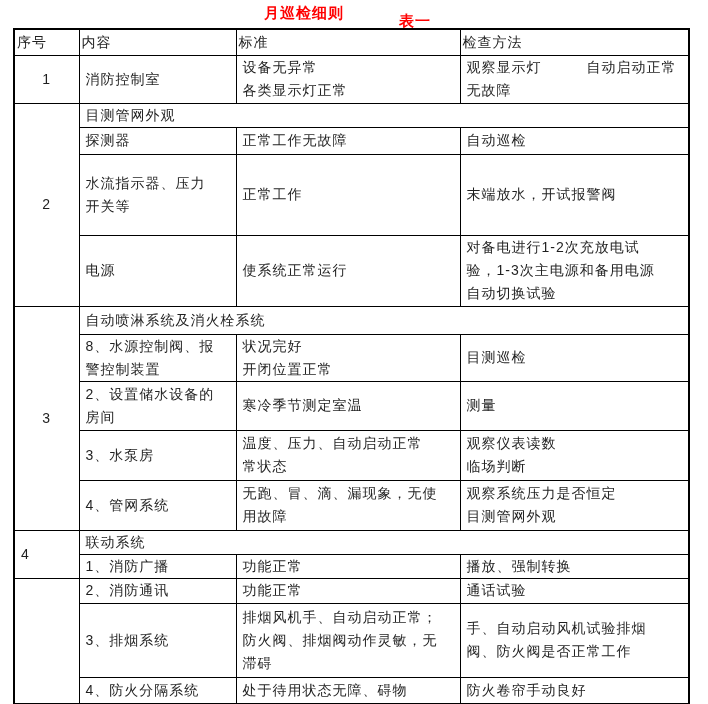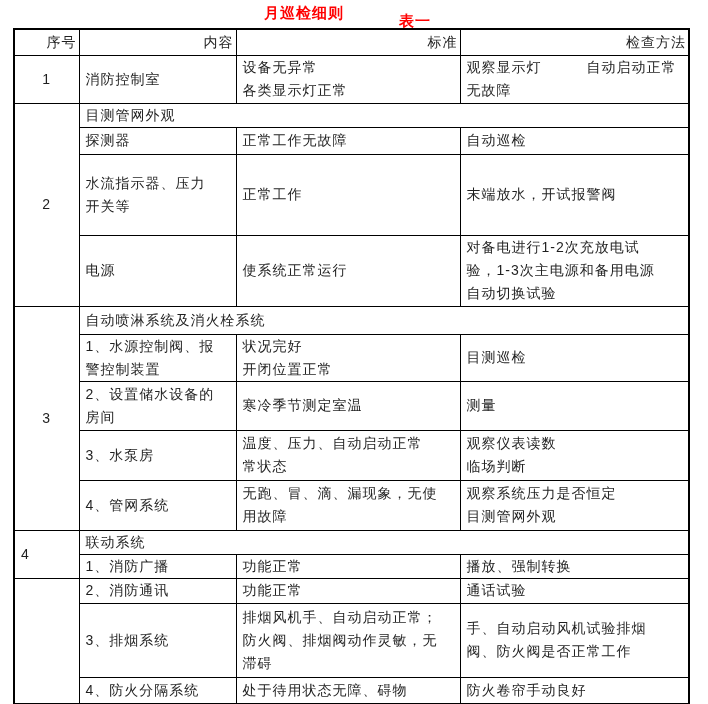--- a/index.html
+++ b/index.html
@@ -37,21 +37,21 @@
     font-size: 14px;
     font-weight: normal;
     color: #1f1f1f;
     line-height: 23px;
     letter-spacing: 1px;
     padding: 0 6px;
     vertical-align: middle;
     white-space: pre-line;
     overflow: hidden;
   }
-  table.inspection th { text-align: right; padding: 0 2px; }
+  table.inspection th { text-align: left; padding: 0 2px; }
   td.serial { text-align: center; padding: 0 2px; letter-spacing: 0; }
   td.serial-top { vertical-align: top; text-align: left; padding: 1px 0 0 7px; letter-spacing: 0; }
   td.section-title { }
 </style>
 </head>
 <body>
 
 <div class="page">
 
   <div class="doc-title-bar">
@@ -105,21 +105,21 @@
       <td>对备电进行1-2次充放电试
 验，1-3次主电源和备用电源
 自动切换试验</td>
     </tr>
 
     <tr style="height:28px">
       <td class="serial" rowspan="5">3</td>
       <td class="section-title" colspan="3">自动喷淋系统及消火栓系统</td>
     </tr>
     <tr style="height:46px">
-      <td>1、水源控制阀、报
+      <td>8、水源控制阀、报
 警控制装置</td>
       <td>状况完好
 开闭位置正常</td>
       <td>目测巡检</td>
     </tr>
     <tr style="height:49px">
       <td>2、设置储水设备的
 房间</td>
       <td>寒冷季节测定室温</td>
       <td>测量</td>

